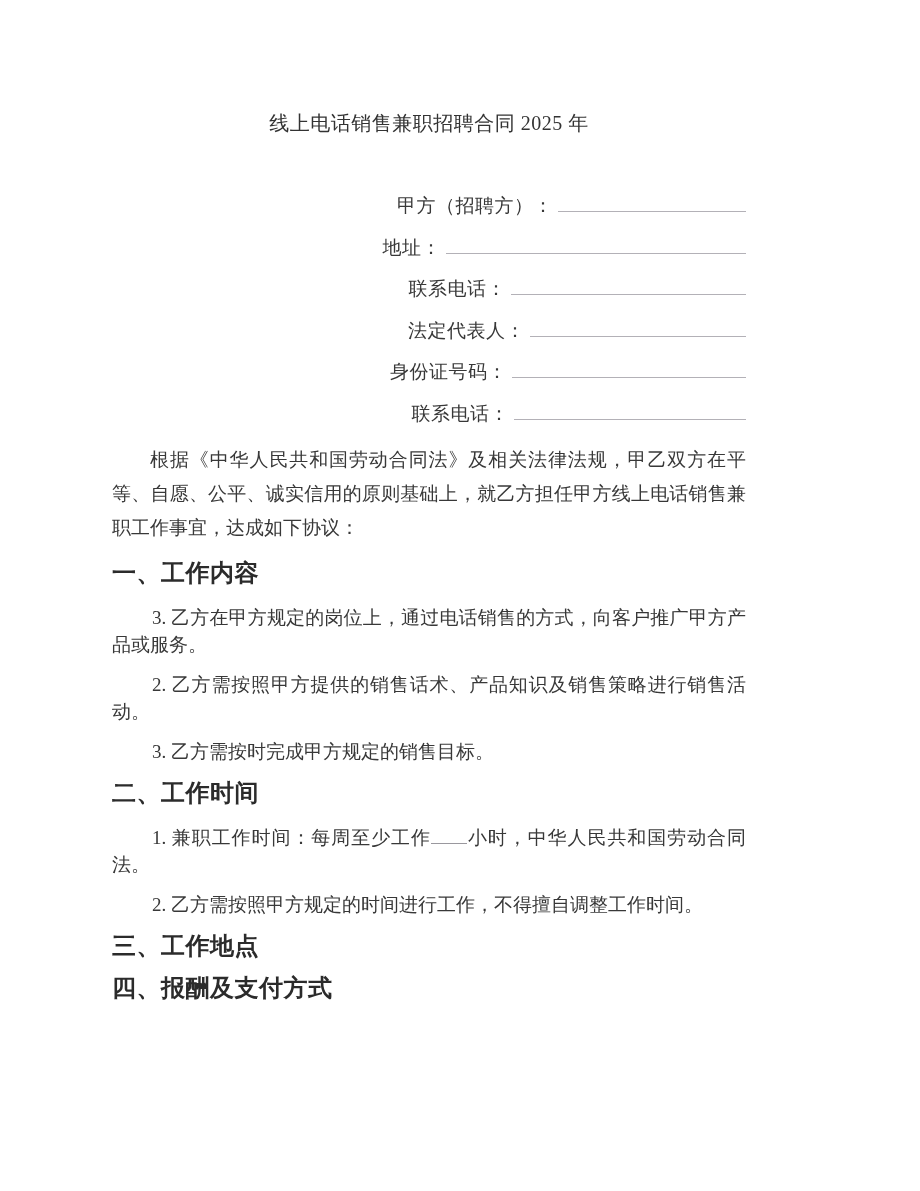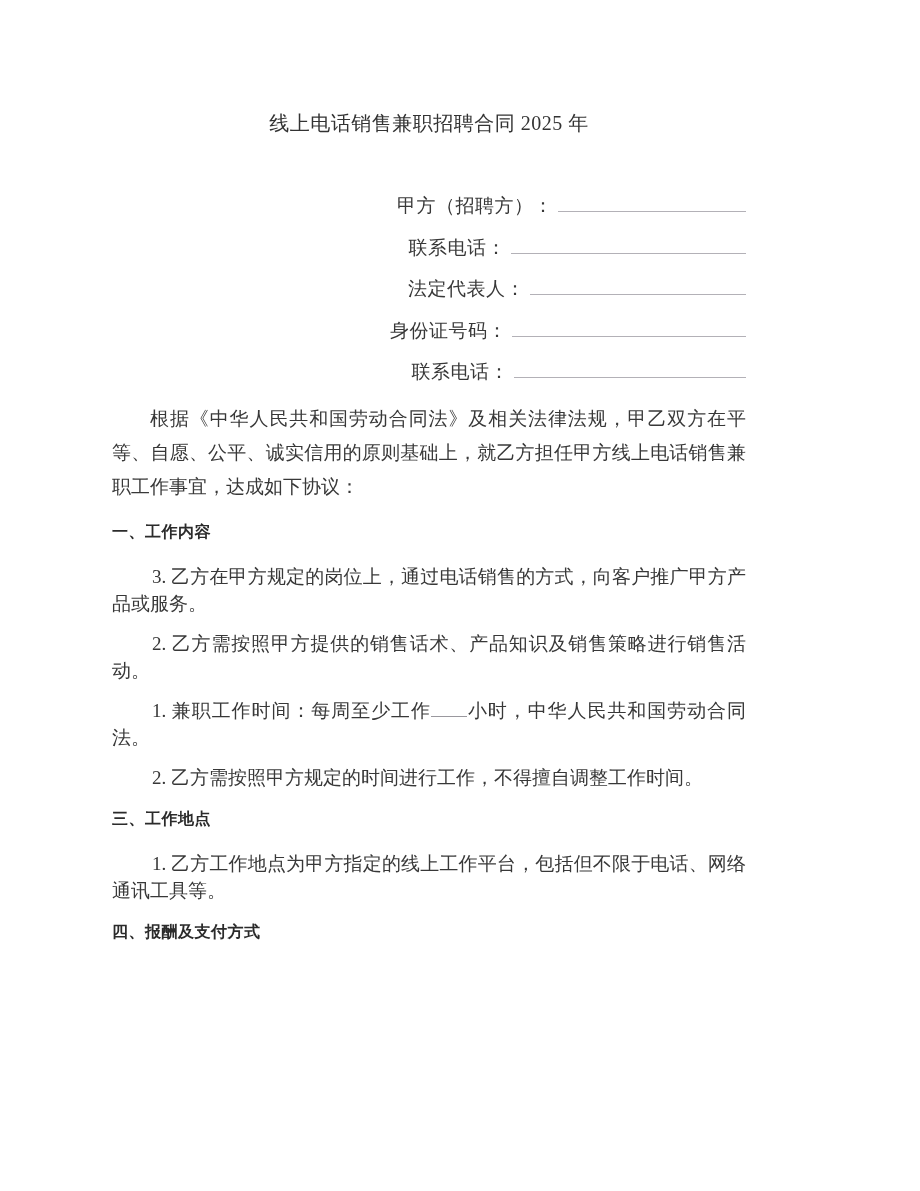--- a/index.html
+++ b/index.html
@@ -41,21 +41,21 @@
     vertical-align: baseline;
   }
   .intro {
     margin: 4px 0 0 0;
     line-height: 34px;
     text-indent: 2em;
     text-align: justify;
   }
   .section-heading {
     font-family: "Liberation Sans", sans-serif;
-    font-size: 16px;
+    font-size: 24px;
     font-weight: bold;
     color: #2b2b2b;
     line-height: 22px;
     margin: 17px 0 20px 0;
     letter-spacing: 0.5px;
   }
   .clause {
     margin: 0 0 13px 0;
     line-height: 27px;
     text-indent: 2.1em;
@@ -74,48 +74,52 @@
 
 <div class="page">
 
   <h1 class="doc-title">线上电话销售兼职招聘合同 2025 年</h1>
 
   <div class="fields">
     <div class="field-row">
       <span class="field-label">甲方（招聘方）：</span><span class="blank-line" style="width:188px"></span>
     </div>
     <div class="field-row">
+      <span class="field-label">地址：</span><span class="blank-line" style="width:300px"></span>
+    </div>
+    <div class="field-row">
       <span class="field-label">联系电话：</span><span class="blank-line" style="width:235px"></span>
     </div>
     <div class="field-row">
       <span class="field-label">法定代表人：</span><span class="blank-line" style="width:216px"></span>
     </div>
     <div class="field-row">
       <span class="field-label">身份证号码：</span><span class="blank-line" style="width:234px"></span>
     </div>
     <div class="field-row">
       <span class="field-label">联系电话：</span><span class="blank-line" style="width:232px"></span>
     </div>
   </div>
 
   <p class="intro">根据《中华人民共和国劳动合同法》及相关法律法规，甲乙双方在平等、自愿、公平、诚实信用的原则基础上，就乙方担任甲方线上电话销售兼职工作事宜，达成如下协议：</p>
 
   <div>
     <h2 class="section-heading">一、工作内容</h2>
     <p class="clause">3. 乙方在甲方规定的岗位上，通过电话销售的方式，向客户推广甲方产品或服务。</p>
     <p class="clause">2. 乙方需按照甲方提供的销售话术、产品知识及销售策略进行销售活动。</p>
+    <p class="clause">3. 乙方需按时完成甲方规定的销售目标。</p>
   </div>
 
   <div>
+    <h2 class="section-heading">二、工作时间</h2>
     <p class="clause"><span>1. 兼职工作时间：每周至少工作</span><span class="inline-blank"></span><span>小时，中华人民共和国劳动合同法。</span></p>
     <p class="clause">2. 乙方需按照甲方规定的时间进行工作，不得擅自调整工作时间。</p>
   </div>
 
   <div>
     <h2 class="section-heading">三、工作地点</h2>
-    <p class="clause">1. 乙方工作地点为甲方指定的线上工作平台，包括但不限于电话、网络通讯工具等。</p>
   </div>
 
   <div>
     <h2 class="section-heading">四、报酬及支付方式</h2>
   </div>
 
 </div>
 
 </body></html>

